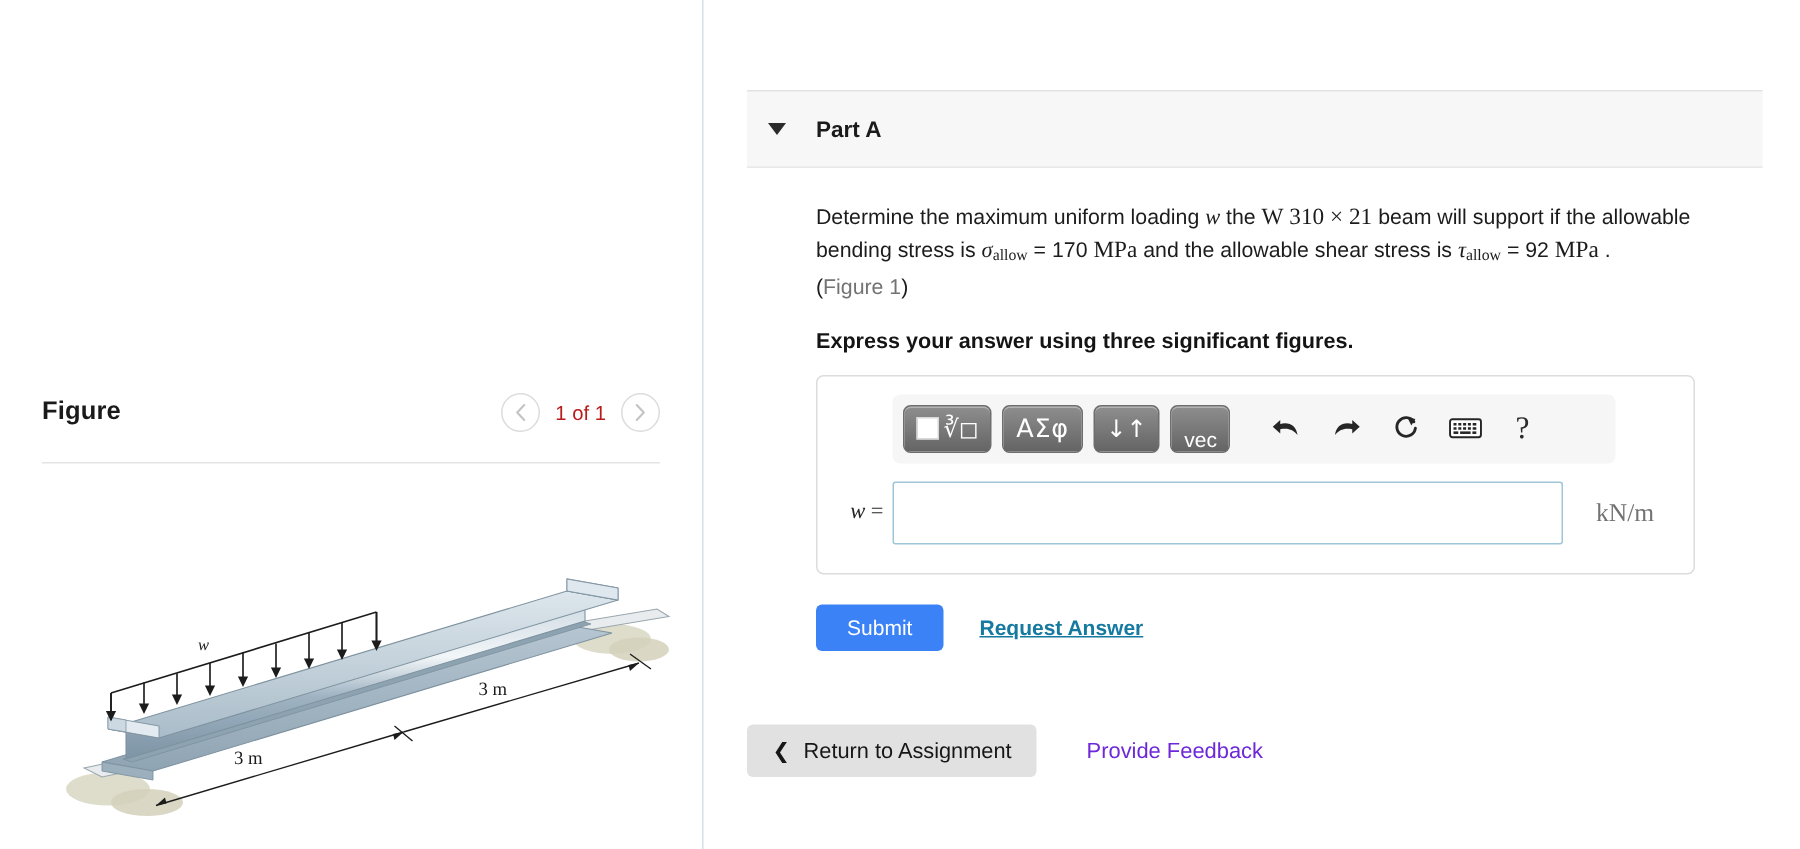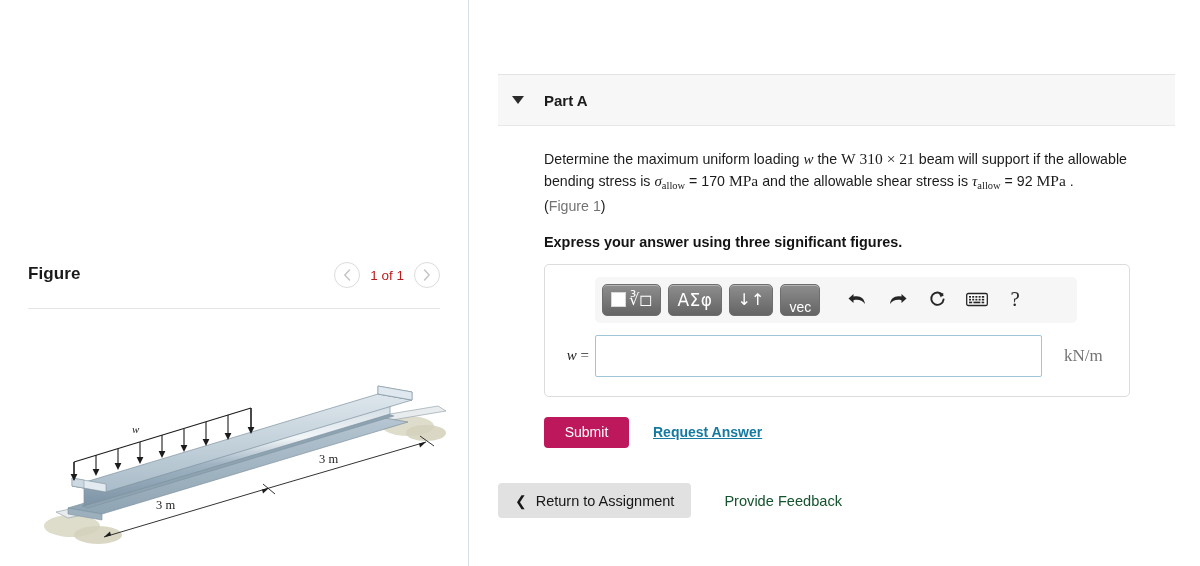--- a/index.html
+++ b/index.html
@@ -35,21 +35,21 @@
     color:#c3c3c3; font-size: 13px; line-height:1;
   }
   .nav-count { font-size: 13.5px; color:#b91c1c; }
   .figure-rule {
     position:absolute; left: 28px; top: 308px; width: 412px; height: 1px; background:#e4e4e4;
   }
 
   .figure-art { position:absolute; left: 26px; top: 380px; width: 430px; height: 180px; }
 
   
-  .q-pane { position: absolute; left: 498px; top: 74px; width: 677px; }
+  .q-pane { position: absolute; left: 498px; top: 60px; width: 677px; }
 
   .part-header {
     position: relative; width: 677px; height: 52px;
     background: #f7f7f7; border-top: 1px solid #e3e3e3; border-bottom: 1px solid #e8e8e8;
     display: flex; align-items: center;
   }
   .caret {
     width: 0; height: 0; margin-left: 14px; margin-right: 20px;
     border-left: 6px solid transparent; border-right: 6px solid transparent;
     border-top: 8px solid #2b2b2b;
@@ -120,40 +120,40 @@
     font-family: "Liberation Sans", sans-serif; font-size: 14px; padding: 0 8px;
     outline: none;
   }
   .units {
     margin-left: 22px; font-family:"Liberation Serif", serif; font-size: 17px; color:#737373;
   }
 
   
   .submit-row { margin-top: 20px; display:flex; align-items:center; }
   .submit-btn {
-    background:#be185d; color:#fff; border:none; border-radius: 4px;
+    background:#3b82f6; color:#fff; border:none; border-radius: 4px;
     width: 85px; height: 31px; font-size: 14px; font-family:"Liberation Sans", sans-serif;
     cursor:pointer;
   }
   .req-answer {
     margin-left: 24px; color:#1579a0; font-size: 14px; font-weight: bold;
     text-decoration: underline; cursor:pointer;
   }
 
   
   .footer-row { position:absolute; left: 498px; top: 483px; display:flex; align-items:center; }
   .return-btn {
     background:#e1e1e1; border:none; border-radius: 4px;
     height: 35px; padding: 0 17px; font-size: 14.5px; color:#171717;
     display:flex; align-items:center; gap:9px; cursor:pointer;
     font-family:"Liberation Sans", sans-serif;
   }
   .chev-l { font-size: 14px; color:#171717; font-family:"DejaVu Sans", sans-serif;}
   .feedback-link {
-    margin-left: 33px; color:#14532d; font-size: 14.6px; cursor:pointer;
+    margin-left: 33px; color:#6d28d9; font-size: 14.6px; cursor:pointer;
   }
 </style>
 </head>
 <body>
 
 <div id="root">
 
   <div class="figure-pane">
 
     <div class="figure-head">

